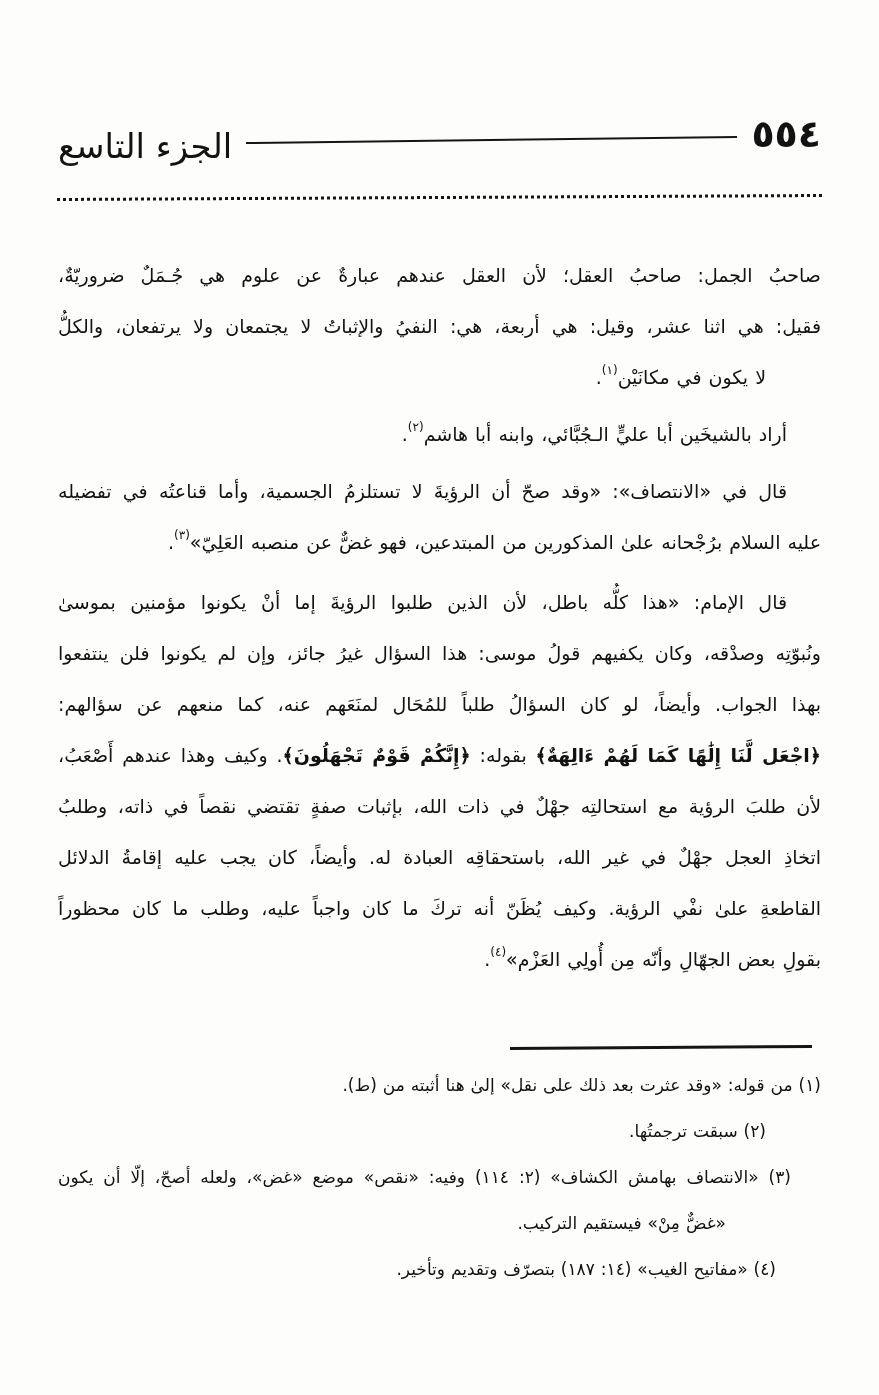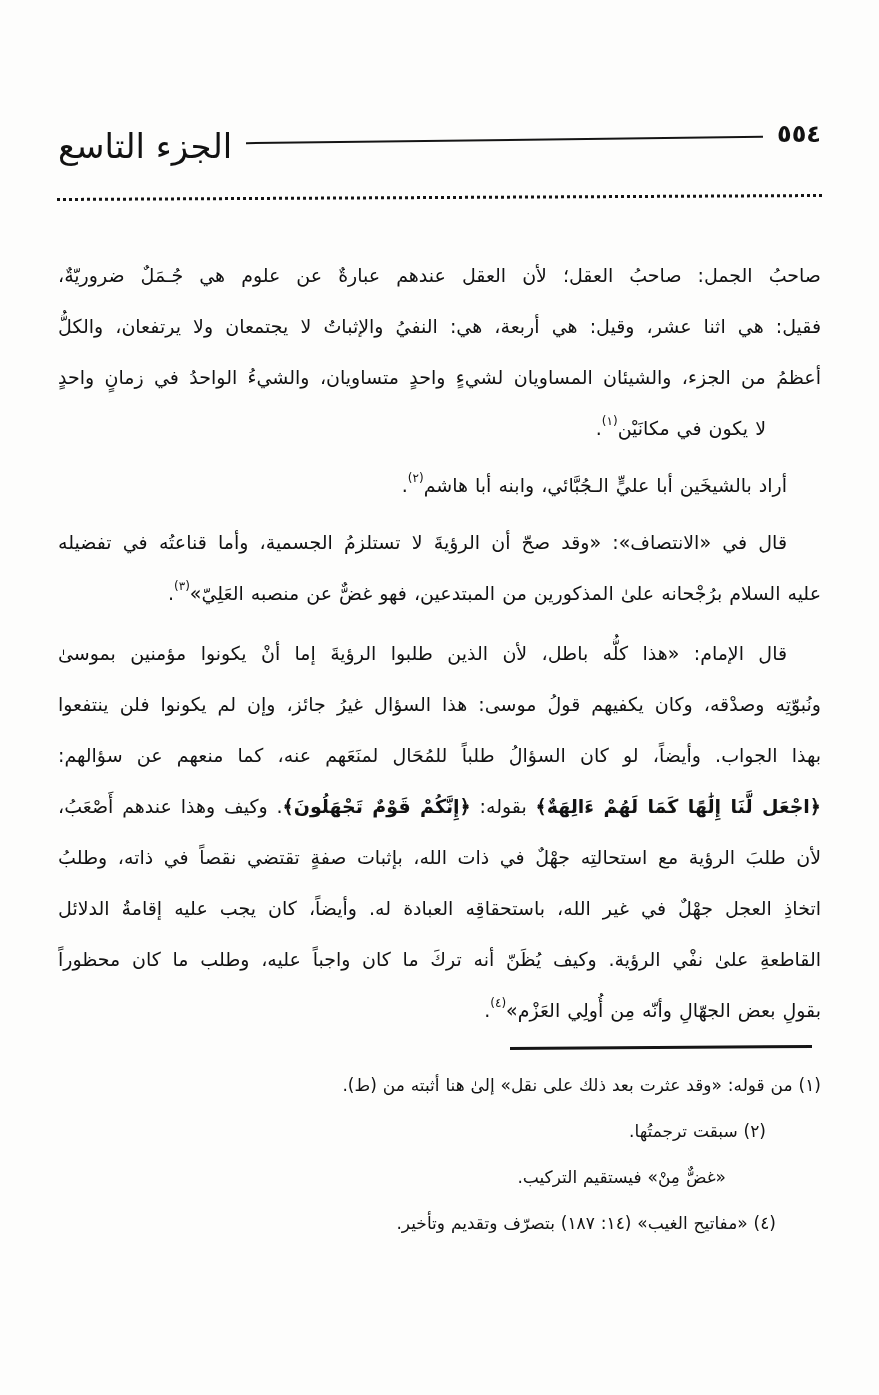--- a/index.html
+++ b/index.html
@@ -10,21 +10,21 @@
     color:#121212;
     font-family:"DejaVu Sans",sans-serif;
     direction:rtl;
     overflow:hidden;
   }
   
   .hdr{
     position:absolute;top:112px;right:58px;left:58px;height:56px;
     display:flex;flex-direction:row;align-items:center;
   }
-  .pagenum{font-size:24px;font-weight:600;letter-spacing:1px;transform:translateY(-6px);}
+  .pagenum{font-size:38px;font-weight:600;letter-spacing:1px;transform:translateY(-6px);}
   .hdr-rule{
     flex:1;height:0;border-top:2.5px solid #151515;
     margin:0 14px;transform:rotate(-0.7deg);
   }
   .section-title{font-size:34px;transform:translateY(6px);}
   
   .dots{
     position:absolute;top:196px;right:57px;left:57px;height:0;
     border-top:3.5px dotted #151515;transform:rotate(-0.3deg);
   }
@@ -71,36 +71,36 @@
     <div class="pagenum">٥٥٤</div>
     <div class="hdr-rule"></div>
     <div class="section-title">الجزء التاسع</div>
   </div>
 
   <div class="dots"></div>
 
   <div class="body-text">
     <div class="line"><span>صاحبُ الجمل: صاحبُ العقل؛ لأن العقل عندهم عبارةٌ عن علوم هي جُـمَلٌ ضروريّةٌ،</span></div>
     <div class="line"><span>فقيل: هي اثنا عشر، وقيل: هي أربعة، هي: النفيُ والإثباتُ لا يجتمعان ولا يرتفعان، والكلُّ</span></div>
-    <div class="line"><span>أعظمُ من الجزء، والشيئان المساويان لشيءٍ واحدٍ متساويان، والشيءُ الواحدُ في زمانٍ واحدٍ</span></div>
     <div class="line l-end pr55"><span>لا يكون في مكانَيْن</span><sup>(١)</sup><span>.</span></div>
     <div class="line l-end ind gap"><span>أراد بالشيخَين أبا عليٍّ الـجُبَّائي، وابنه أبا هاشم</span><sup>(٢)</sup><span>.</span></div>
     <div class="line ind gap"><span>قال في «الانتصاف»: «وقد صحّ أن الرؤيةَ لا تستلزمُ الجسمية، وأما قناعتُه في تفضيله</span></div>
     <div class="line l-end"><span>عليه السلام برُجْحانه علىٰ المذكورين من المبتدعين، فهو غضٌّ عن منصبه العَلِيّ»</span><sup>(٣)</sup><span>.</span></div>
     <div class="line ind gap2"><span>قال الإمام: «هذا كلُّه باطل، لأن الذين طلبوا الرؤيةَ إما أنْ يكونوا مؤمنين بموسىٰ</span></div>
     <div class="line"><span>ونُبوّتِه وصدْقه، وكان يكفيهم قولُ موسى: هذا السؤال غيرُ جائز، وإن لم يكونوا فلن ينتفعوا</span></div>
     <div class="line"><span>بهذا الجواب. وأيضاً، لو كان السؤالُ طلباً للمُحَال لمنَعَهم عنه، كما منعهم عن سؤالهم:</span></div>
     <div class="line"><span class="verse">﴿اجْعَل لَّنَا إِلَٰهًا كَمَا لَهُمْ ءَالِهَةٌ﴾</span><span> بقوله: </span><span class="verse">﴿إِنَّكُمْ قَوْمٌ تَجْهَلُونَ﴾</span><span>. وكيف وهذا عندهم أَصْعَبُ،</span></div>
     <div class="line"><span>لأن طلبَ الرؤية مع استحالتِه جهْلٌ في ذات الله، بإثبات صفةٍ تقتضي نقصاً في ذاته، وطلبُ</span></div>
     <div class="line"><span>اتخاذِ العجل جهْلٌ في غير الله، باستحقاقِه العبادة له. وأيضاً، كان يجب عليه إقامةُ الدلائل</span></div>
     <div class="line"><span>القاطعةِ علىٰ نفْي الرؤية. وكيف يُظَنّ أنه تركَ ما كان واجباً عليه، وطلب ما كان محظوراً</span></div>
     <div class="line l-end"><span>بقولِ بعض الجهّالِ وأنّه مِن أُولِي العَزْم»</span><sup>(٤)</sup><span>.</span></div>
   </div>
 
   <div class="footnotes">
     <div class="fn-rule"></div>
     <div class="fn-line fn-first"><span class="fn-marker">(١) </span><span>من قوله: «وقد عثرت بعد ذلك على نقل» إلىٰ هنا أثبته من (ط).</span></div>
     <div class="fn-line fn-r55"><span class="fn-marker">(٢) </span><span>سبقت ترجمتُها.</span></div>
+    <div class="fn-line fn-just fn-r30"><span class="fn-marker">(٣) </span><span>«الانتصاف بهامش الكشاف» (٢: ١١٤) وفيه: «نقص» موضع «غض»، ولعله أصحّ، إلّا أن يكون</span></div>
     <div class="fn-line fn-r95"><span class="fn-marker"></span><span>«غضٌّ مِنْ» فيستقيم التركيب.</span></div>
     <div class="fn-line fn-r45"><span class="fn-marker">(٤) </span><span>«مفاتيح الغيب» (١٤: ١٨٧) بتصرّف وتقديم وتأخير.</span></div>
   </div>
 
 </div>
 
 </body></html>

